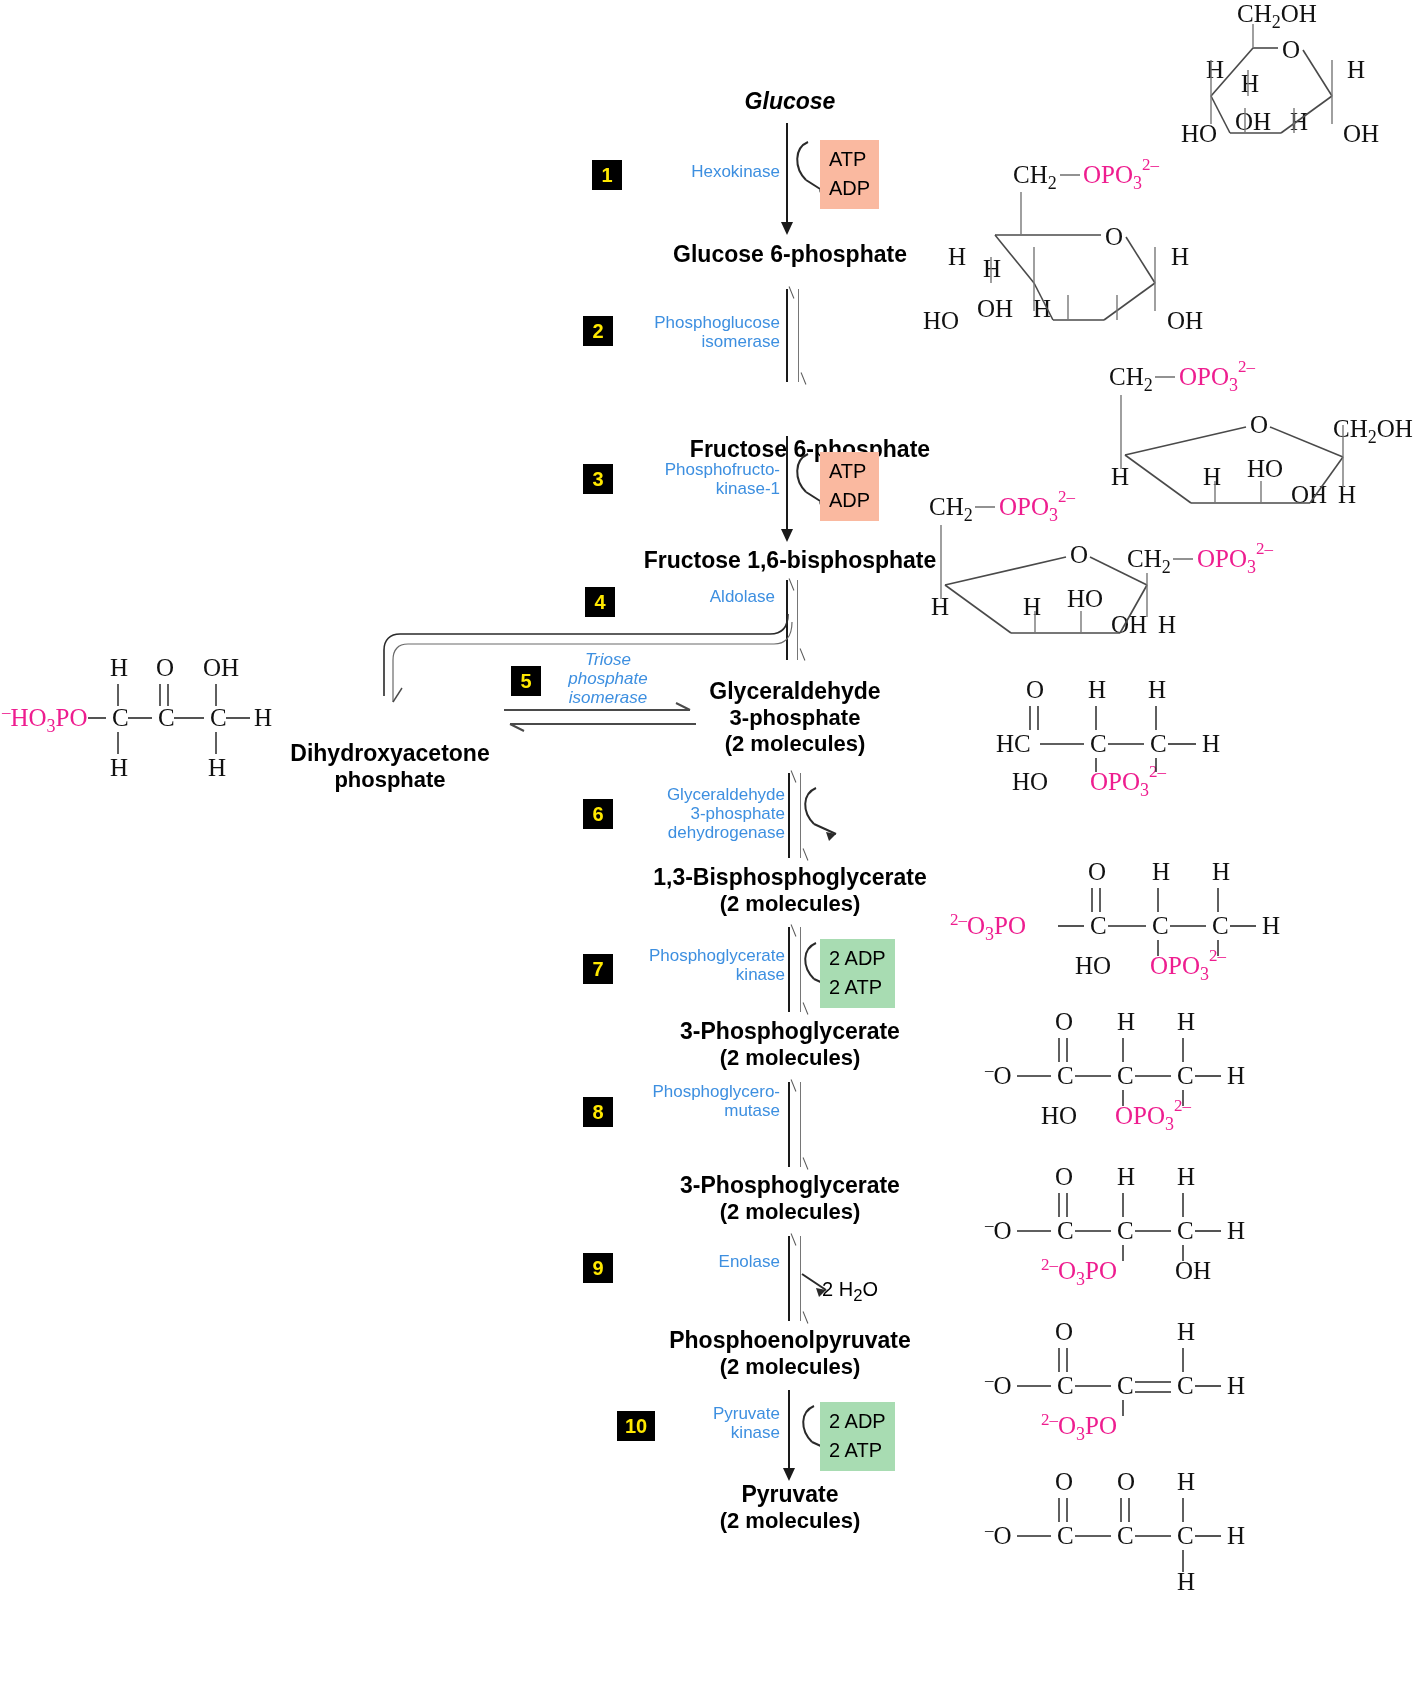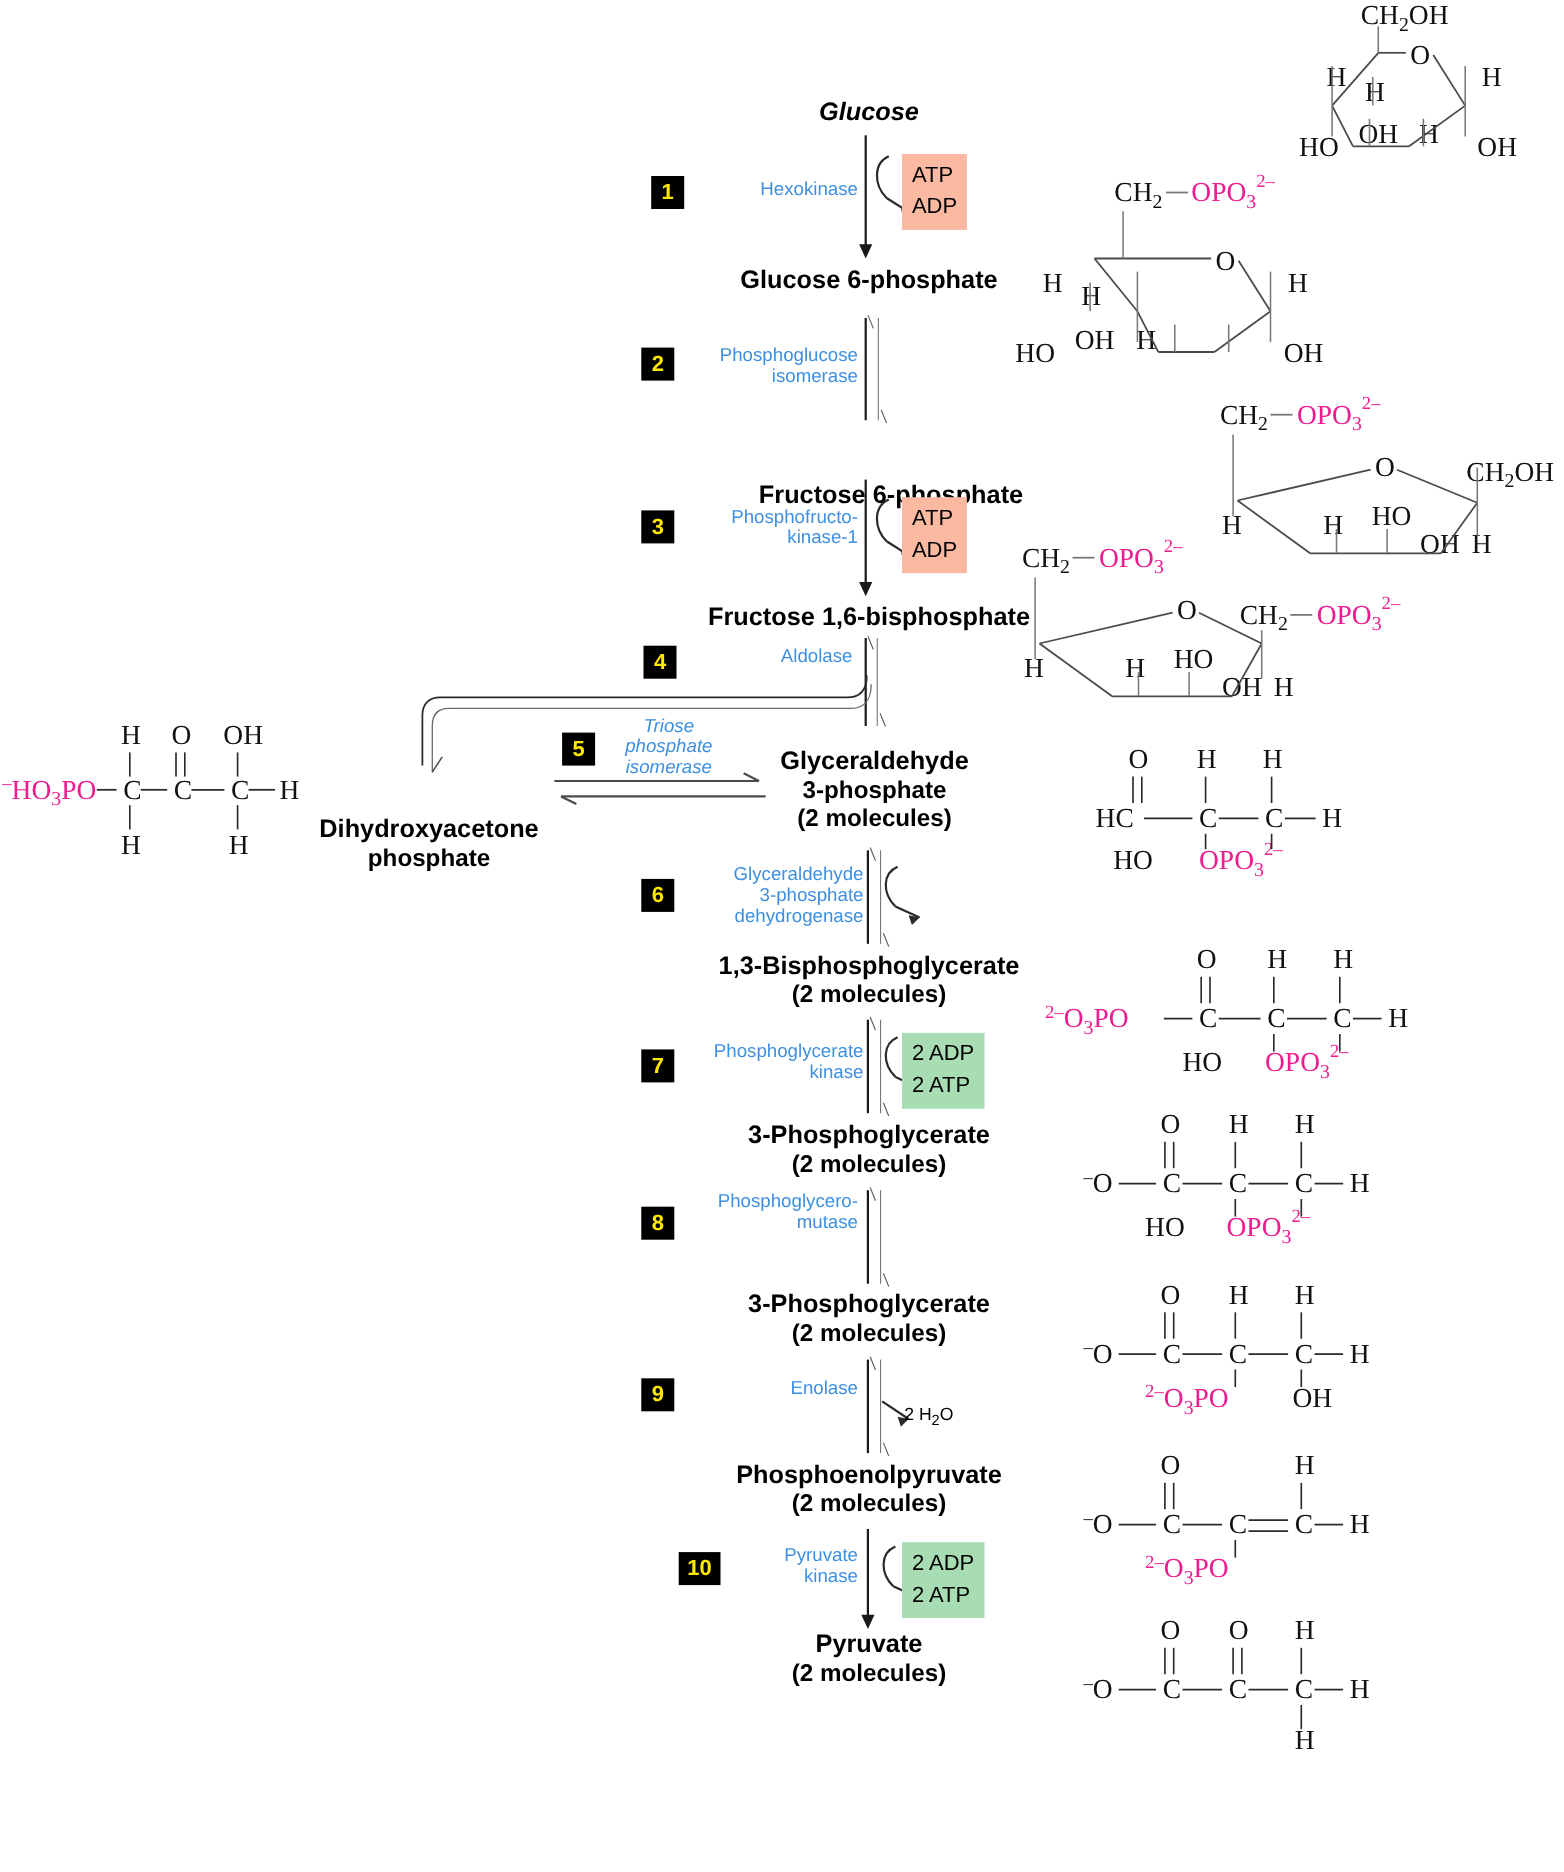--- a/index.html
+++ b/index.html
@@ -59,21 +59,21 @@
     color: #000;
     padding: 5px 9px 6px 9px;
     line-height: 1.45;
     white-space: nowrap;
   }
   .cofactor.atp  { background: #fab9a0; }
   .cofactor.nad  { background: #fbe58f; font-weight: bold; }
   .cofactor.adp  { background: #a8dcb2; }
   .cofactor .ln { display: block; }
 
-  .plain-cof { font-size: 16px; color: #000; white-space: nowrap; text-align: right; }
+  .plain-cof { font-size: 20px; color: #000; white-space: nowrap; text-align: right; }
 
   
   .shaft {
     position: absolute;
     width: 2px;
     background: #1a1a1a;
   }
   .shaft.thin { width: 1px; background: #767676; }
   .arrowhead-d {
     position: absolute;

